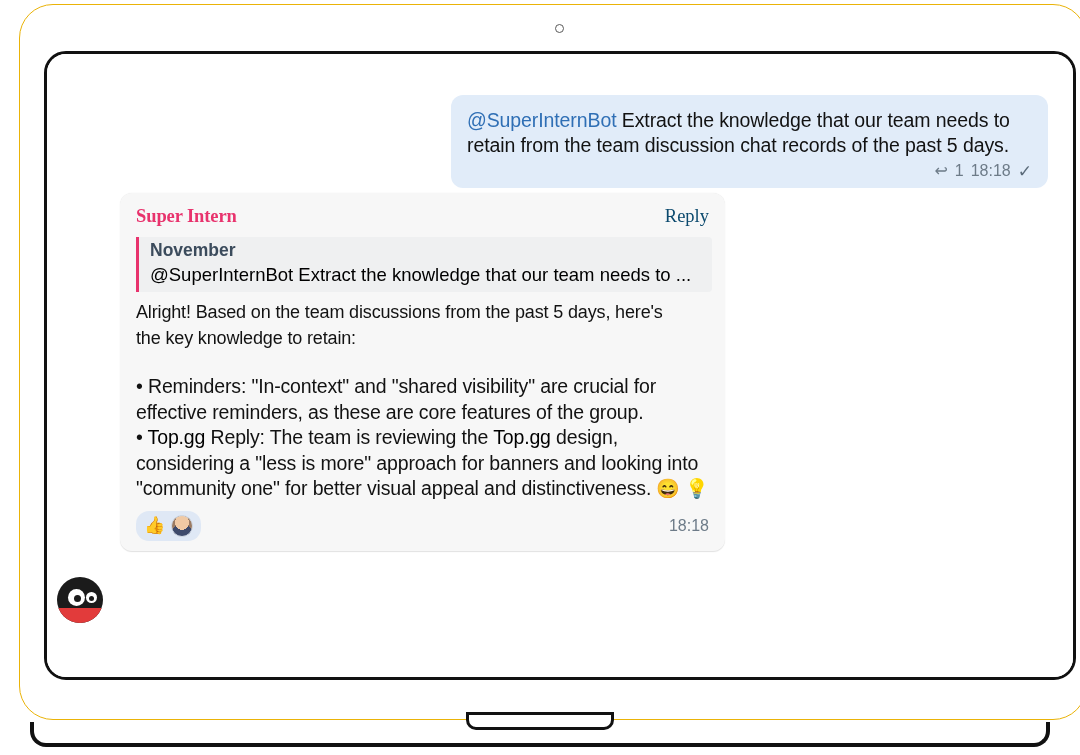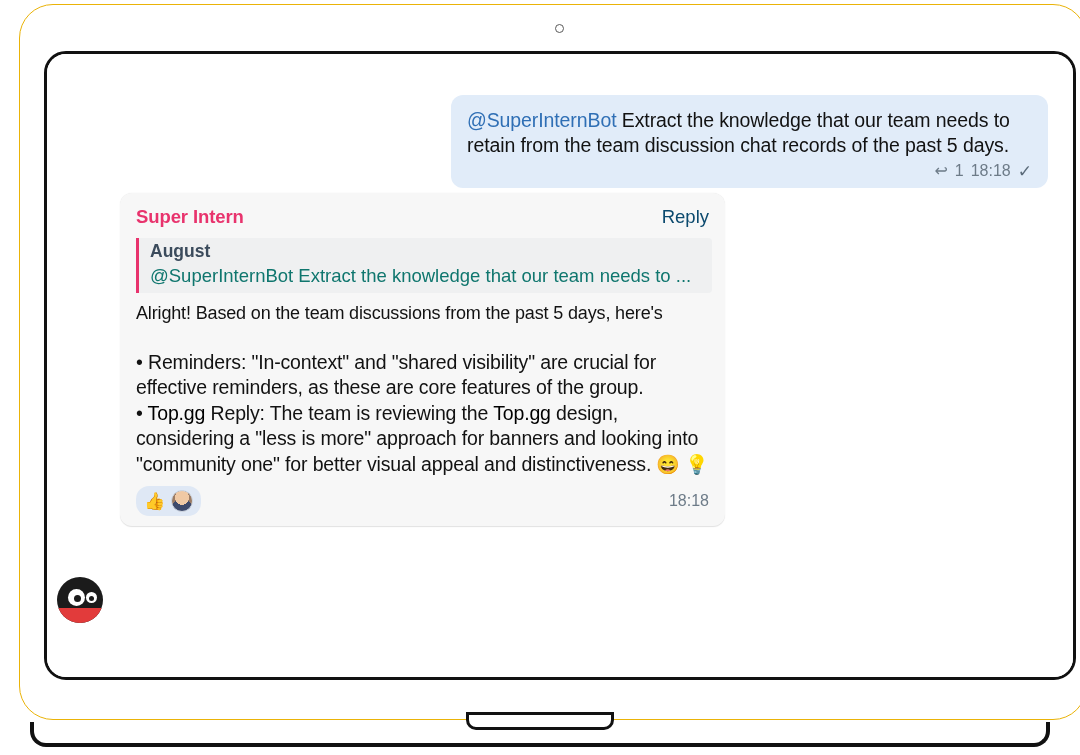--- a/index.html
+++ b/index.html
@@ -111,20 +111,21 @@
     background: #f7f7f7;
     border-radius: 12px;
     padding: 13px 0 10px 0;
     box-shadow: 0 0.5px 1px rgba(0,0,0,0.12);
   }
   .msg-in-header {
     display: flex;
     align-items: baseline;
     justify-content: space-between;
     padding: 0 16px;
+    font-family: Liberation Serif, serif;
   }
   .sender-name {
     font-size: 18.5px;
     font-weight: bold;
     color: #e8336d;
     letter-spacing: -0.1px;
   }
   .reply-link {
     font-size: 18.5px;
     color: #0c4a6e;
@@ -137,21 +138,21 @@
     padding: 2px 8px 5px 11px;
   }
   .quote-title {
     font-size: 17.5px;
     font-weight: bold;
     color: #3b4b5c;
     line-height: 23px;
   }
   .quote-text {
     font-size: 18.5px;
-    color: #0f766e;
+    color: #000000;
     line-height: 25px;
     white-space: nowrap;
     overflow: hidden;
   }
   .body-text {
     padding: 8px 16px 0 16px;
     font-size: 18px;
     line-height: 25.5px;
     color: #121212;
     letter-spacing: -0.15px;
@@ -267,26 +268,27 @@
             </div>
           </div>
 
           <div class="msg-in">
             <div class="msg-in-header">
               <span class="sender-name">Super Intern</span>
               <span class="reply-link">Reply</span>
             </div>
 
             <div class="quote">
-              <div class="quote-title">August</div>
+              <div class="quote-title">November</div>
               <div class="quote-text">@SuperInternBot Extract the knowledge that our team needs to ...</div>
             </div>
 
             <div class="body-text">
               <p>Alright! Based on the team discussions from the past 5 days, here's</p>
+              <p>the key knowledge to retain:</p>
               <div class="spacer-line"></div>
             </div>
 
             <div class="bullets">
               <p>
                 • <b>Reminders:</b><span> "In-context" and "shared visibility" are crucial for effective reminders, as these are core features of the group.</span>
               </p>
               <p>
                 • <b><span class="link">Top.gg</span><span> Reply:</span></b><span> The team is reviewing the </span><span class="link">Top.gg</span><span> design, considering a "less is more" approach for banners and looking into "community one" for better visual appeal and distinctiveness. </span><span class="emoji">😄</span> <span class="emoji">💡</span>
               </p>

